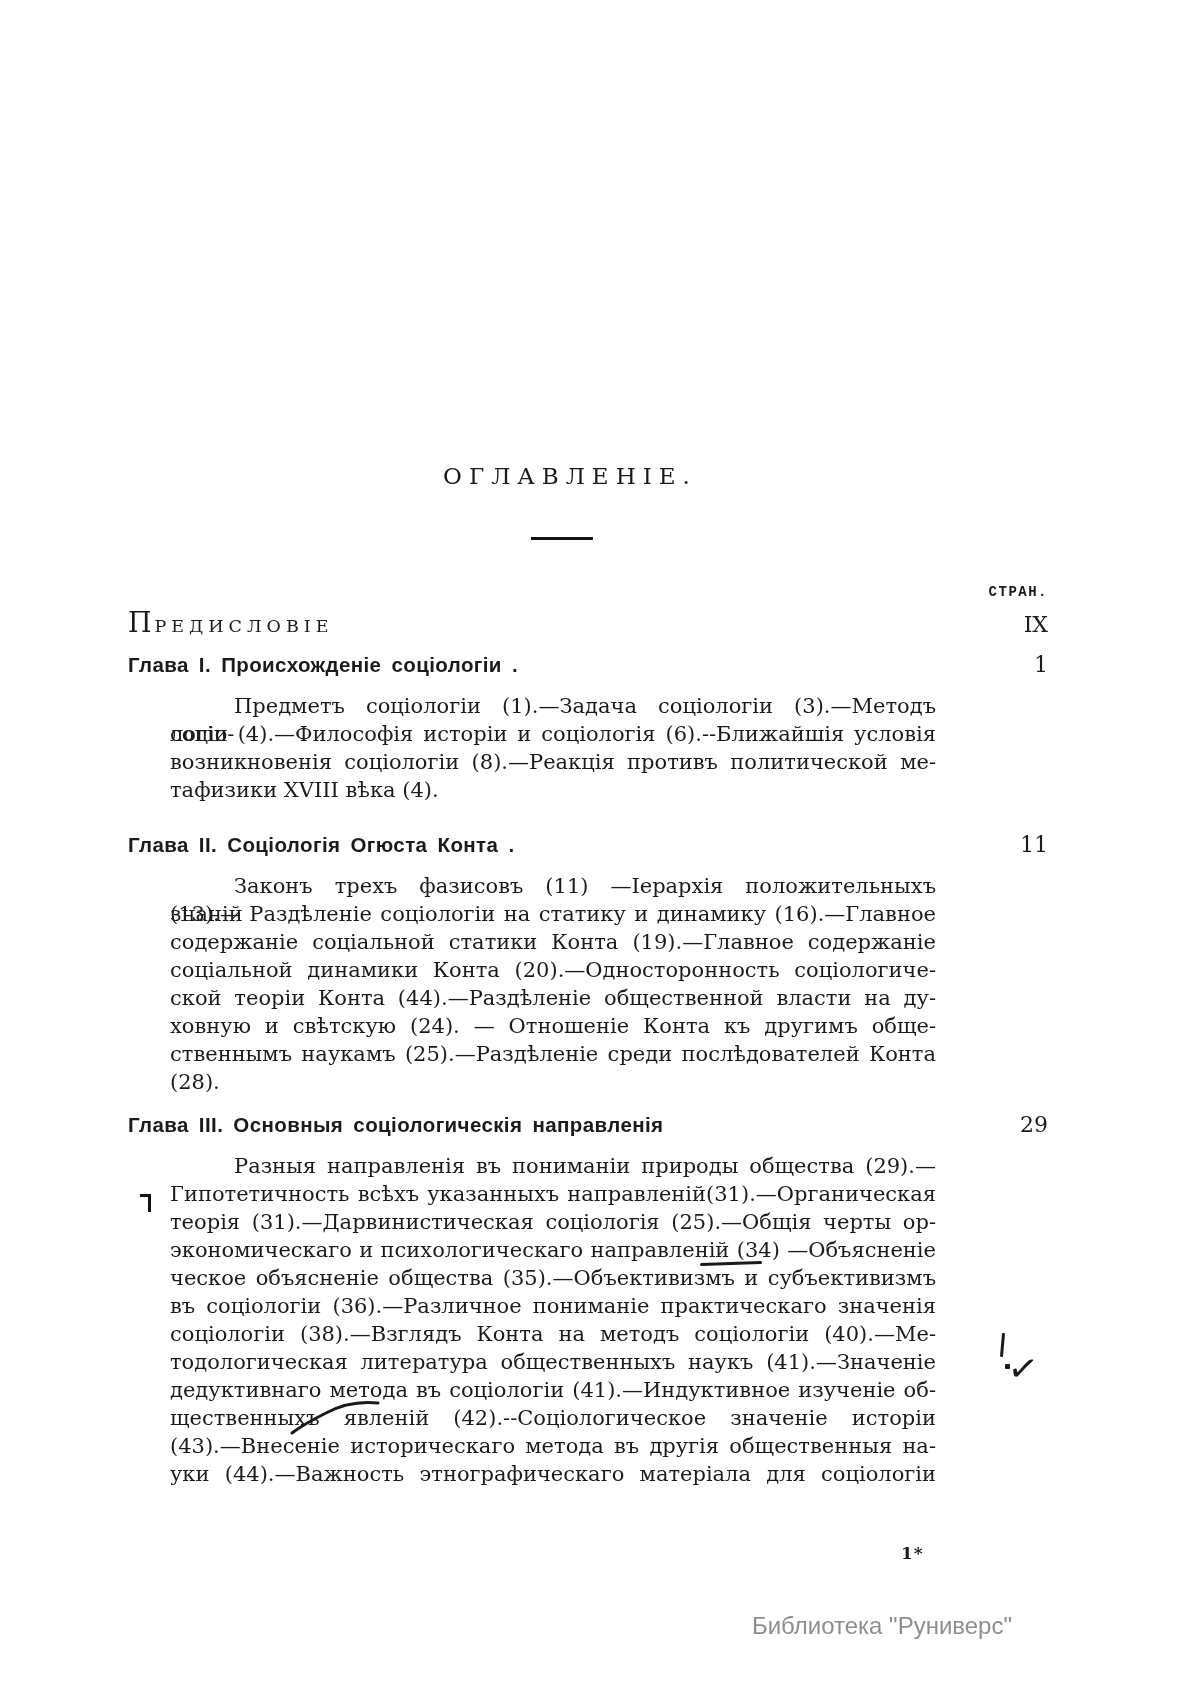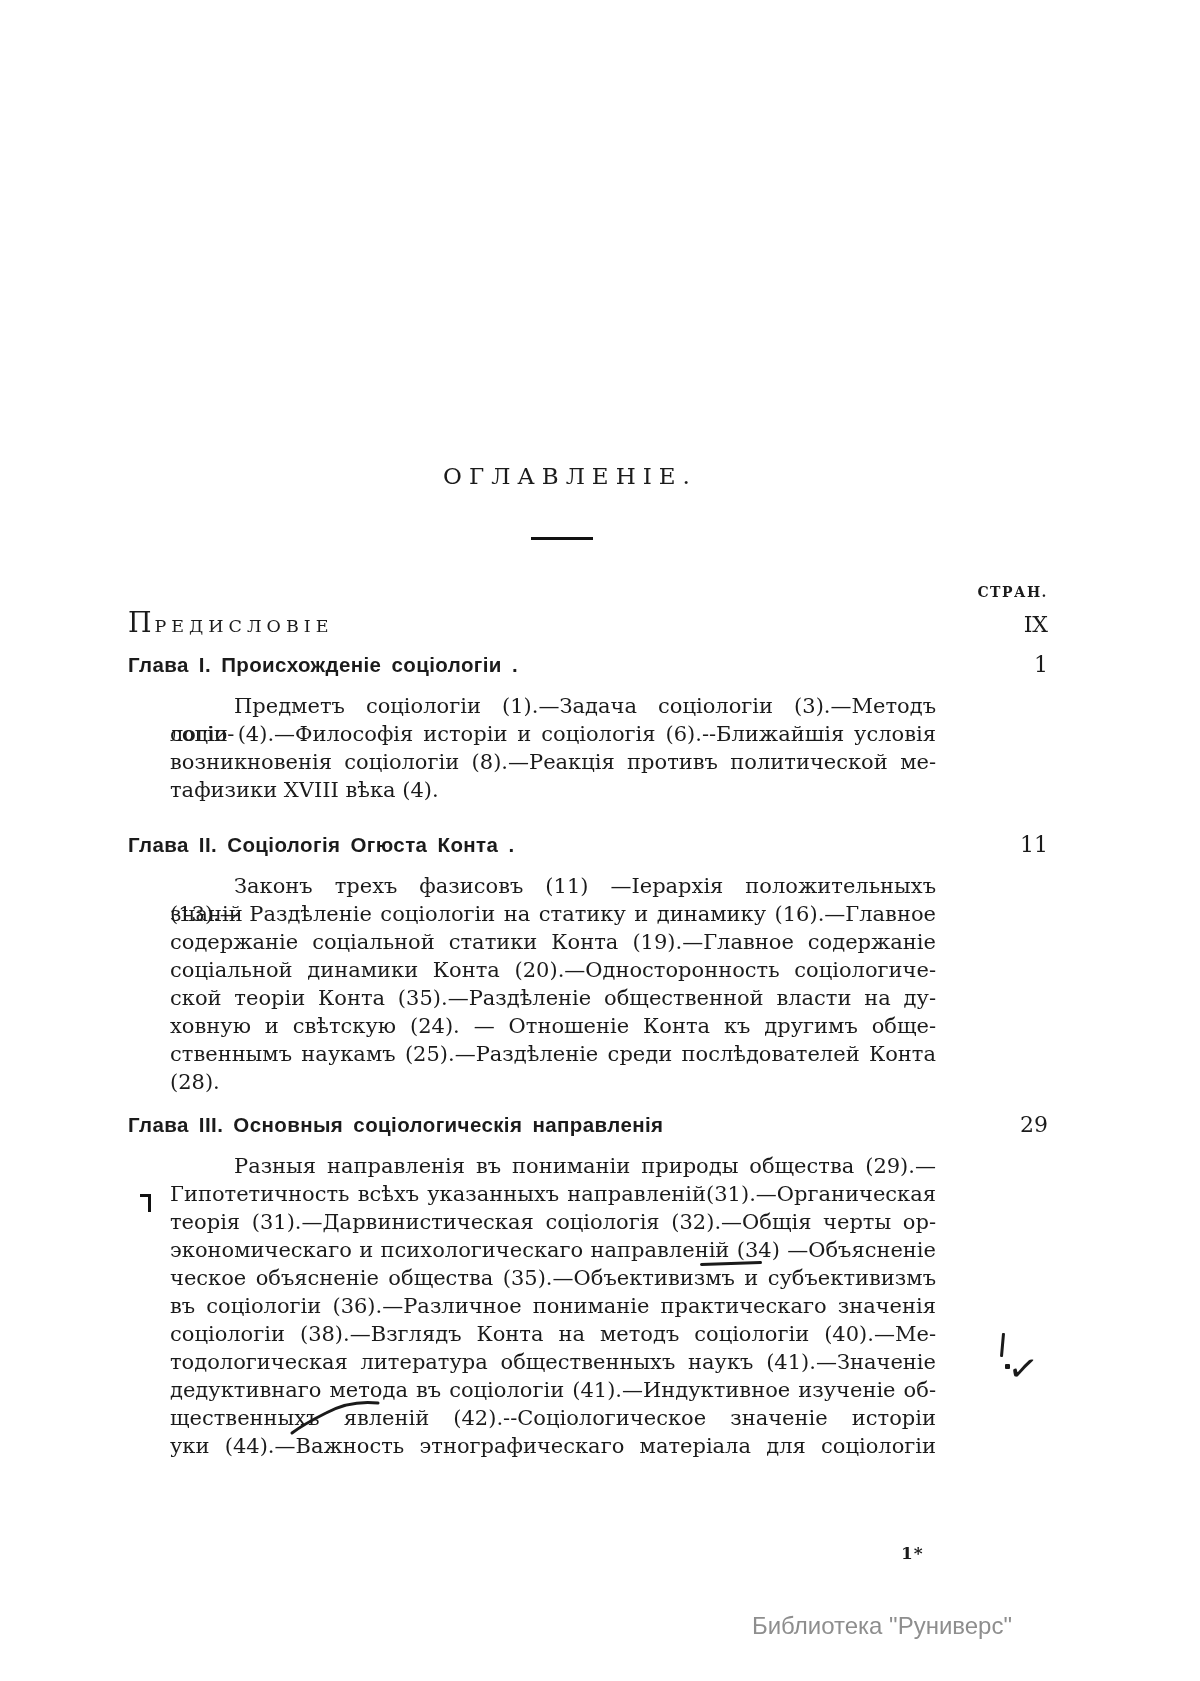--- a/index.html
+++ b/index.html
@@ -11,21 +11,21 @@
     position:absolute; top:448px; left:128px; width:920px;
     text-align:center; text-indent:-36px;
     font-size:23px; letter-spacing:7px; font-weight:normal;
   }
   #title-rule {
     position:absolute; top:537px; left:531px; width:62px; height:3px;
     background:#111;
   }
   #stran {
     position:absolute; top:584px; left:128px; width:920px; text-align:right;
-    font-size:14px; font-weight:bold; letter-spacing:1.5px;
+    font-size:14px; font-weight:bold; letter-spacing:1.5px;font-family:Liberation Mono, monospace;
   }
   #preface-row {
     position:absolute; top:607px; left:128px; width:920px;
     display:flex; justify-content:space-between; align-items:baseline;gap:40px;
   }
   .preface-label { letter-spacing:5px; font-size:17.5px; }
   .preface-label .cap { font-size:27px; letter-spacing:3px; }
   .pagenum { font-size:22px; font-weight:normal; }
   .chapter { position:absolute; left:128px; width:920px; }
   .chead { display:flex; justify-content:space-between; align-items:baseline; }
@@ -90,42 +90,43 @@
       <section class="chapter" style="top: 832px;">
         <div class="chead">
           <span class="chtitle">Глава II. Соціологія Огюста Конта .</span>
           <span class="pagenum">11</span>
         </div>
         <div class="cbody">
           <div class="tline first">Законъ трехъ фазисовъ (11) —Іерархія положительныхъ знаній</div>
           <div class="tline">(13).— Раздѣленіе соціологіи на статику и динамику (16).—Главное</div>
           <div class="tline">содержаніе соціальной статики Конта (19).—Главное содержаніе</div>
           <div class="tline">соціальной динамики Конта (20).—Односторонность соціологиче-</div>
-          <div class="tline">ской теоріи Конта (35).—Раздѣленіе общественной власти на ду-</div>
+          <div class="tline">ской теоріи Конта (44).—Раздѣленіе общественной власти на ду-</div>
           <div class="tline">ховную и свѣтскую (24). — Отношеніе Конта къ другимъ обще-</div>
           <div class="tline">ственнымъ наукамъ (25).—Раздѣленіе среди послѣдователей Конта</div>
           <div class="tline plain">(28).</div>
         </div>
       </section>
       <section class="chapter" style="top: 1112px;">
         <div class="chead">
           <span class="chtitle">Глава III. Основныя соціологическія направленія</span>
           <span class="pagenum">29</span>
         </div>
         <div class="cbody">
           <div class="tline first">Разныя направленія въ пониманіи природы общества (29).—</div>
           <div class="tline">Гипотетичность всѣхъ указанныхъ направленій(31).—Органическая</div>
-          <div class="tline">теорія (31).—Дарвинистическая соціологія (32).—Общія черты ор-</div>
+          <div class="tline">теорія (31).—Дарвинистическая соціологія (25).—Общія черты ор-</div>
           <div class="tline">экономическаго и психологическаго направленій (34) —Объясненіе</div>
           <div class="tline">ческое объясненіе общества (35).—Объективизмъ и субъективизмъ</div>
           <div class="tline">въ соціологіи (36).—Различное пониманіе практическаго значенія</div>
           <div class="tline">соціологіи (38).—Взглядъ Конта на методъ соціологіи (40).—Ме-</div>
           <div class="tline">тодологическая литература общественныхъ наукъ (41).—Значеніе</div>
           <div class="tline">дедуктивнаго метода въ соціологіи (41).—Индуктивное изученіе об-</div>
           <div class="tline">щественныхъ явленій (42).--Соціологическое значеніе исторіи</div>
+          <div class="tline">(43).—Внесеніе историческаго метода въ другія общественныя на-</div>
           <div class="tline">уки (44).—Важность этнографическаго матеріала для соціологіи</div>
         </div>
       </section>
     </div>
 
   <span id="sig">1*</span>
   <div id="watermark">Библиотека "Руниверс"</div>
 
   <div class="pencil" id="tick-left"></div>
   <div class="pencil" id="underline-33"></div>

